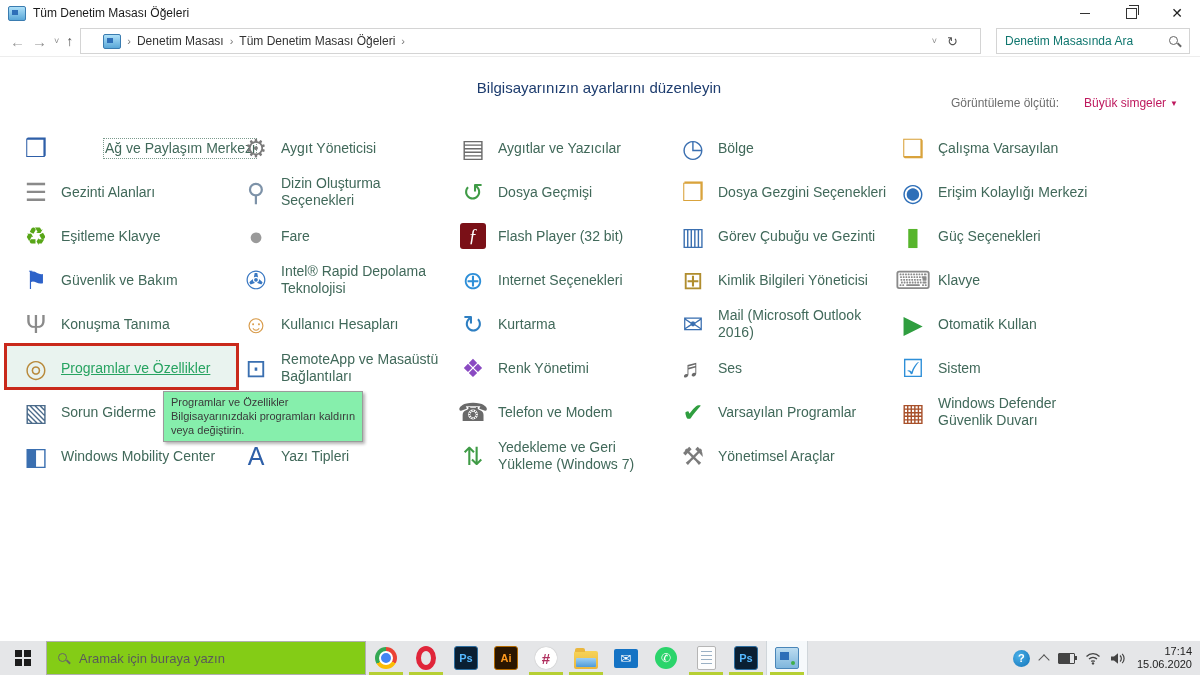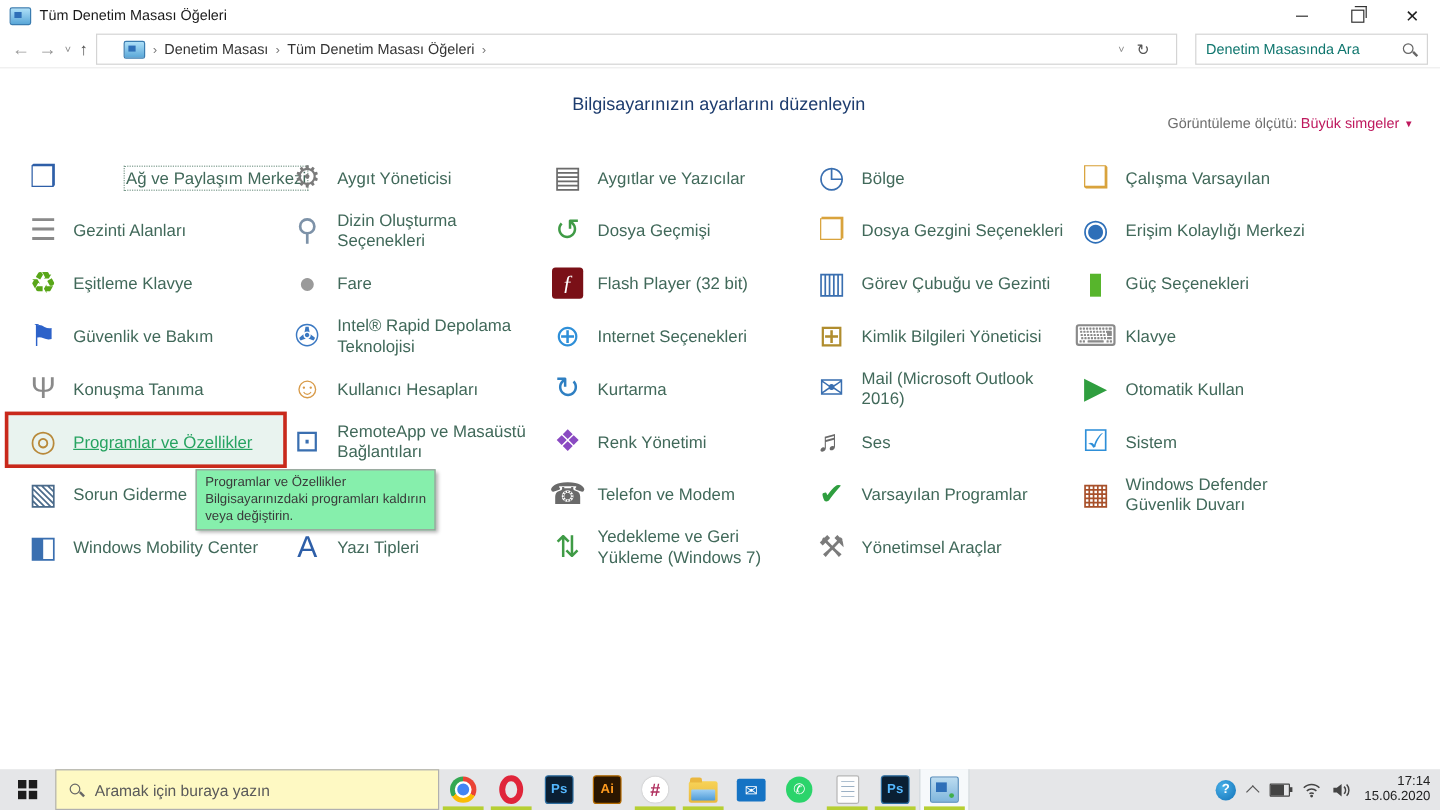--- a/index.html
+++ b/index.html
@@ -32,21 +32,21 @@
   .searchbox{width:176px;height:24px;border:1px solid #d4d4d4;display:flex;align-items:center;padding:0 8px;font-size:12px;color:#0f766e;margin-left:8px;}
   .searchbox .mag{margin-left:auto;}
 
   .mag{width:13px;height:13px;position:relative;flex:none;}
   .mag::before{content:"";position:absolute;left:1px;top:1px;width:7px;height:7px;border:1.5px solid #666;border-radius:50%;}
   .mag::after{content:"";position:absolute;left:9px;top:9px;width:5px;height:1.5px;background:#666;transform:rotate(45deg);}
 
   
   .pagehead{display:flex;align-items:center;padding:22px 22px 0 20px;flex-direction:column;}
   .pagetitle{font-size:15px;color:#1d3c6e;}
-  .viewby{margin-left:auto;display:flex;align-items:center;gap:3px;font-size:12px;}
+  .viewby{margin-left:auto;display:flex;align-items:center;gap:25px;font-size:12px;}
   .viewlabel{color:#6d6d6d;}
   .viewval{color:#be185d;cursor:pointer;display:flex;align-items:center;gap:4px;}
   .viewval .caret{font-size:8px;}
 
   
   .grid{position:absolute;left:20px;top:126px;display:grid;
         grid-template-columns:220px 217px 220px 220px 300px;grid-auto-rows:44px;}
   .item{display:flex;align-items:center;gap:9px;position:relative;z-index:0;cursor:pointer;}
   .ic{width:32px;height:32px;flex:none;display:flex;align-items:center;justify-content:center;font-size:25px;line-height:1;}
   .ic.tile{width:26px;height:26px;margin:3px;border-radius:3px;font-size:18px;font-style:italic;
@@ -60,21 +60,21 @@
   
   .tooltip{position:absolute;left:163px;top:391px;background:#86efac;border:1px solid #9b9b9b;
            box-shadow:2px 2px 3px rgba(0,0,0,.3);padding:3px 7px 4px 7px;font-size:11px;line-height:14px;
            color:#3a3a3a;white-space:pre-line;z-index:5;width:max-content;}
 
   
   .taskbar{position:absolute;left:0;bottom:0;width:1200px;height:34px;background:#e5e6e8;display:flex;align-items:stretch;}
   .start{width:46px;display:flex;align-items:center;justify-content:center;cursor:pointer;}
   .win-logo{display:grid;grid-template-columns:7px 7px;grid-template-rows:7px 7px;gap:2px;}
   .win-logo span{background:#1c1c1c;}
-  .tb-search{width:298px;background:#fef9c3;border:1px solid #b0b0b0;display:flex;align-items:center;gap:9px;
+  .tb-search{width:298px;background:#84cc16;border:1px solid #b0b0b0;display:flex;align-items:center;gap:9px;
              padding:0 10px;font-size:13px;color:#5a5a5a;}
   .tb-apps{display:flex;align-items:stretch;}
   .tb-app{width:40px;display:flex;align-items:center;justify-content:center;position:relative;cursor:pointer;}
   .tb-app.running::after{content:"";position:absolute;left:3px;right:3px;bottom:0;height:3px;background:#b6cf33;}
   .tb-app.active{background:#f6f9fb;border-left:1px solid #d0d6da;border-right:1px solid #d0d6da;}
   .tray{margin-left:auto;display:flex;align-items:center;gap:10px;padding-right:8px;}
   .clock{font-size:11px;line-height:13px;text-align:right;color:#222;cursor:pointer;}
   .help-ic{width:17px;height:17px;border-radius:50%;background:radial-gradient(circle at 35% 35%,#49b0e8,#1272b8);
            color:#fff;font-size:11px;font-weight:bold;display:flex;align-items:center;justify-content:center;}
   .help-ic::after{content:"?";}

